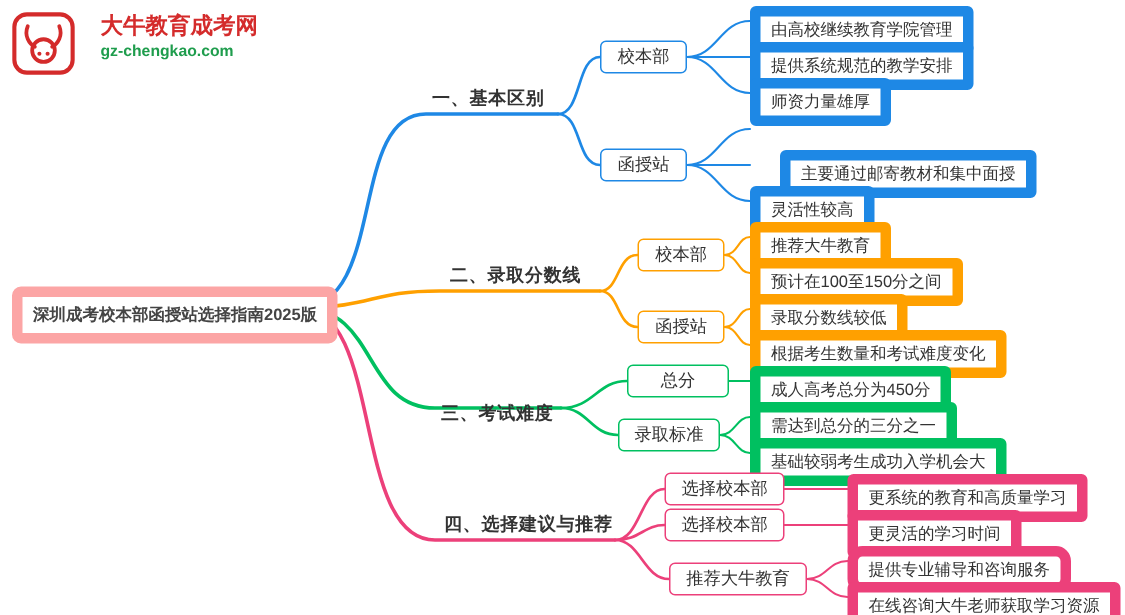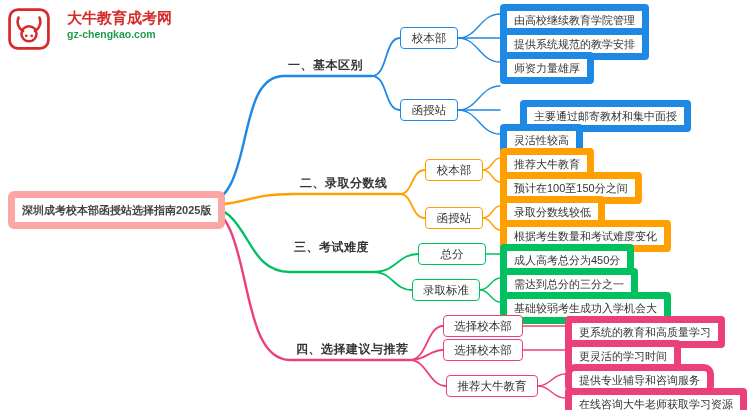--- a/index.html
+++ b/index.html
@@ -86,21 +86,21 @@
     <span class="logo-text">
       <div class="logo-name">大牛教育成考网</div>
       <div class="logo-url">gz-chengkao.com</div>
     </span>
   </div>
 
   <div class="root" style="left:8px;top:191px;">深圳成考校本部函授站选择指南2025版</div>
 
   <div class="blabel" style="left:288px;top:57px;">一、基本区别</div>
   <div class="blabel" style="left:300px;top:175px;">二、录取分数线</div>
-  <div class="blabel" style="left:294px;top:239px;text-align:right;">三、考试难度</div>
+  <div class="blabel" style="left:294px;top:267px;text-align:right;">三、考试难度</div>
   <div class="blabel" style="left:296px;top:341px;">四、选择建议与推荐</div>
 
   <div class="node b1" style="left:400px;top:27px;width:58px;">校本部</div>
   <div class="node b1" style="left:400px;top:99px;width:58px;">函授站</div>
   <div class="leaf b1" style="left:500px;top:4px;">由高校继续教育学院管理</div>
   <div class="leaf b1" style="left:500px;top:28px;">提供系统规范的教学安排</div>
   <div class="leaf b1" style="left:500px;top:52px;">师资力量雄厚</div>
   <div class="leaf b1" style="left:500px;top:100px;margin-left:20px;">主要通过邮寄教材和集中面授</div>
   <div class="leaf b1" style="left:500px;top:124px;">灵活性较高</div>
 

